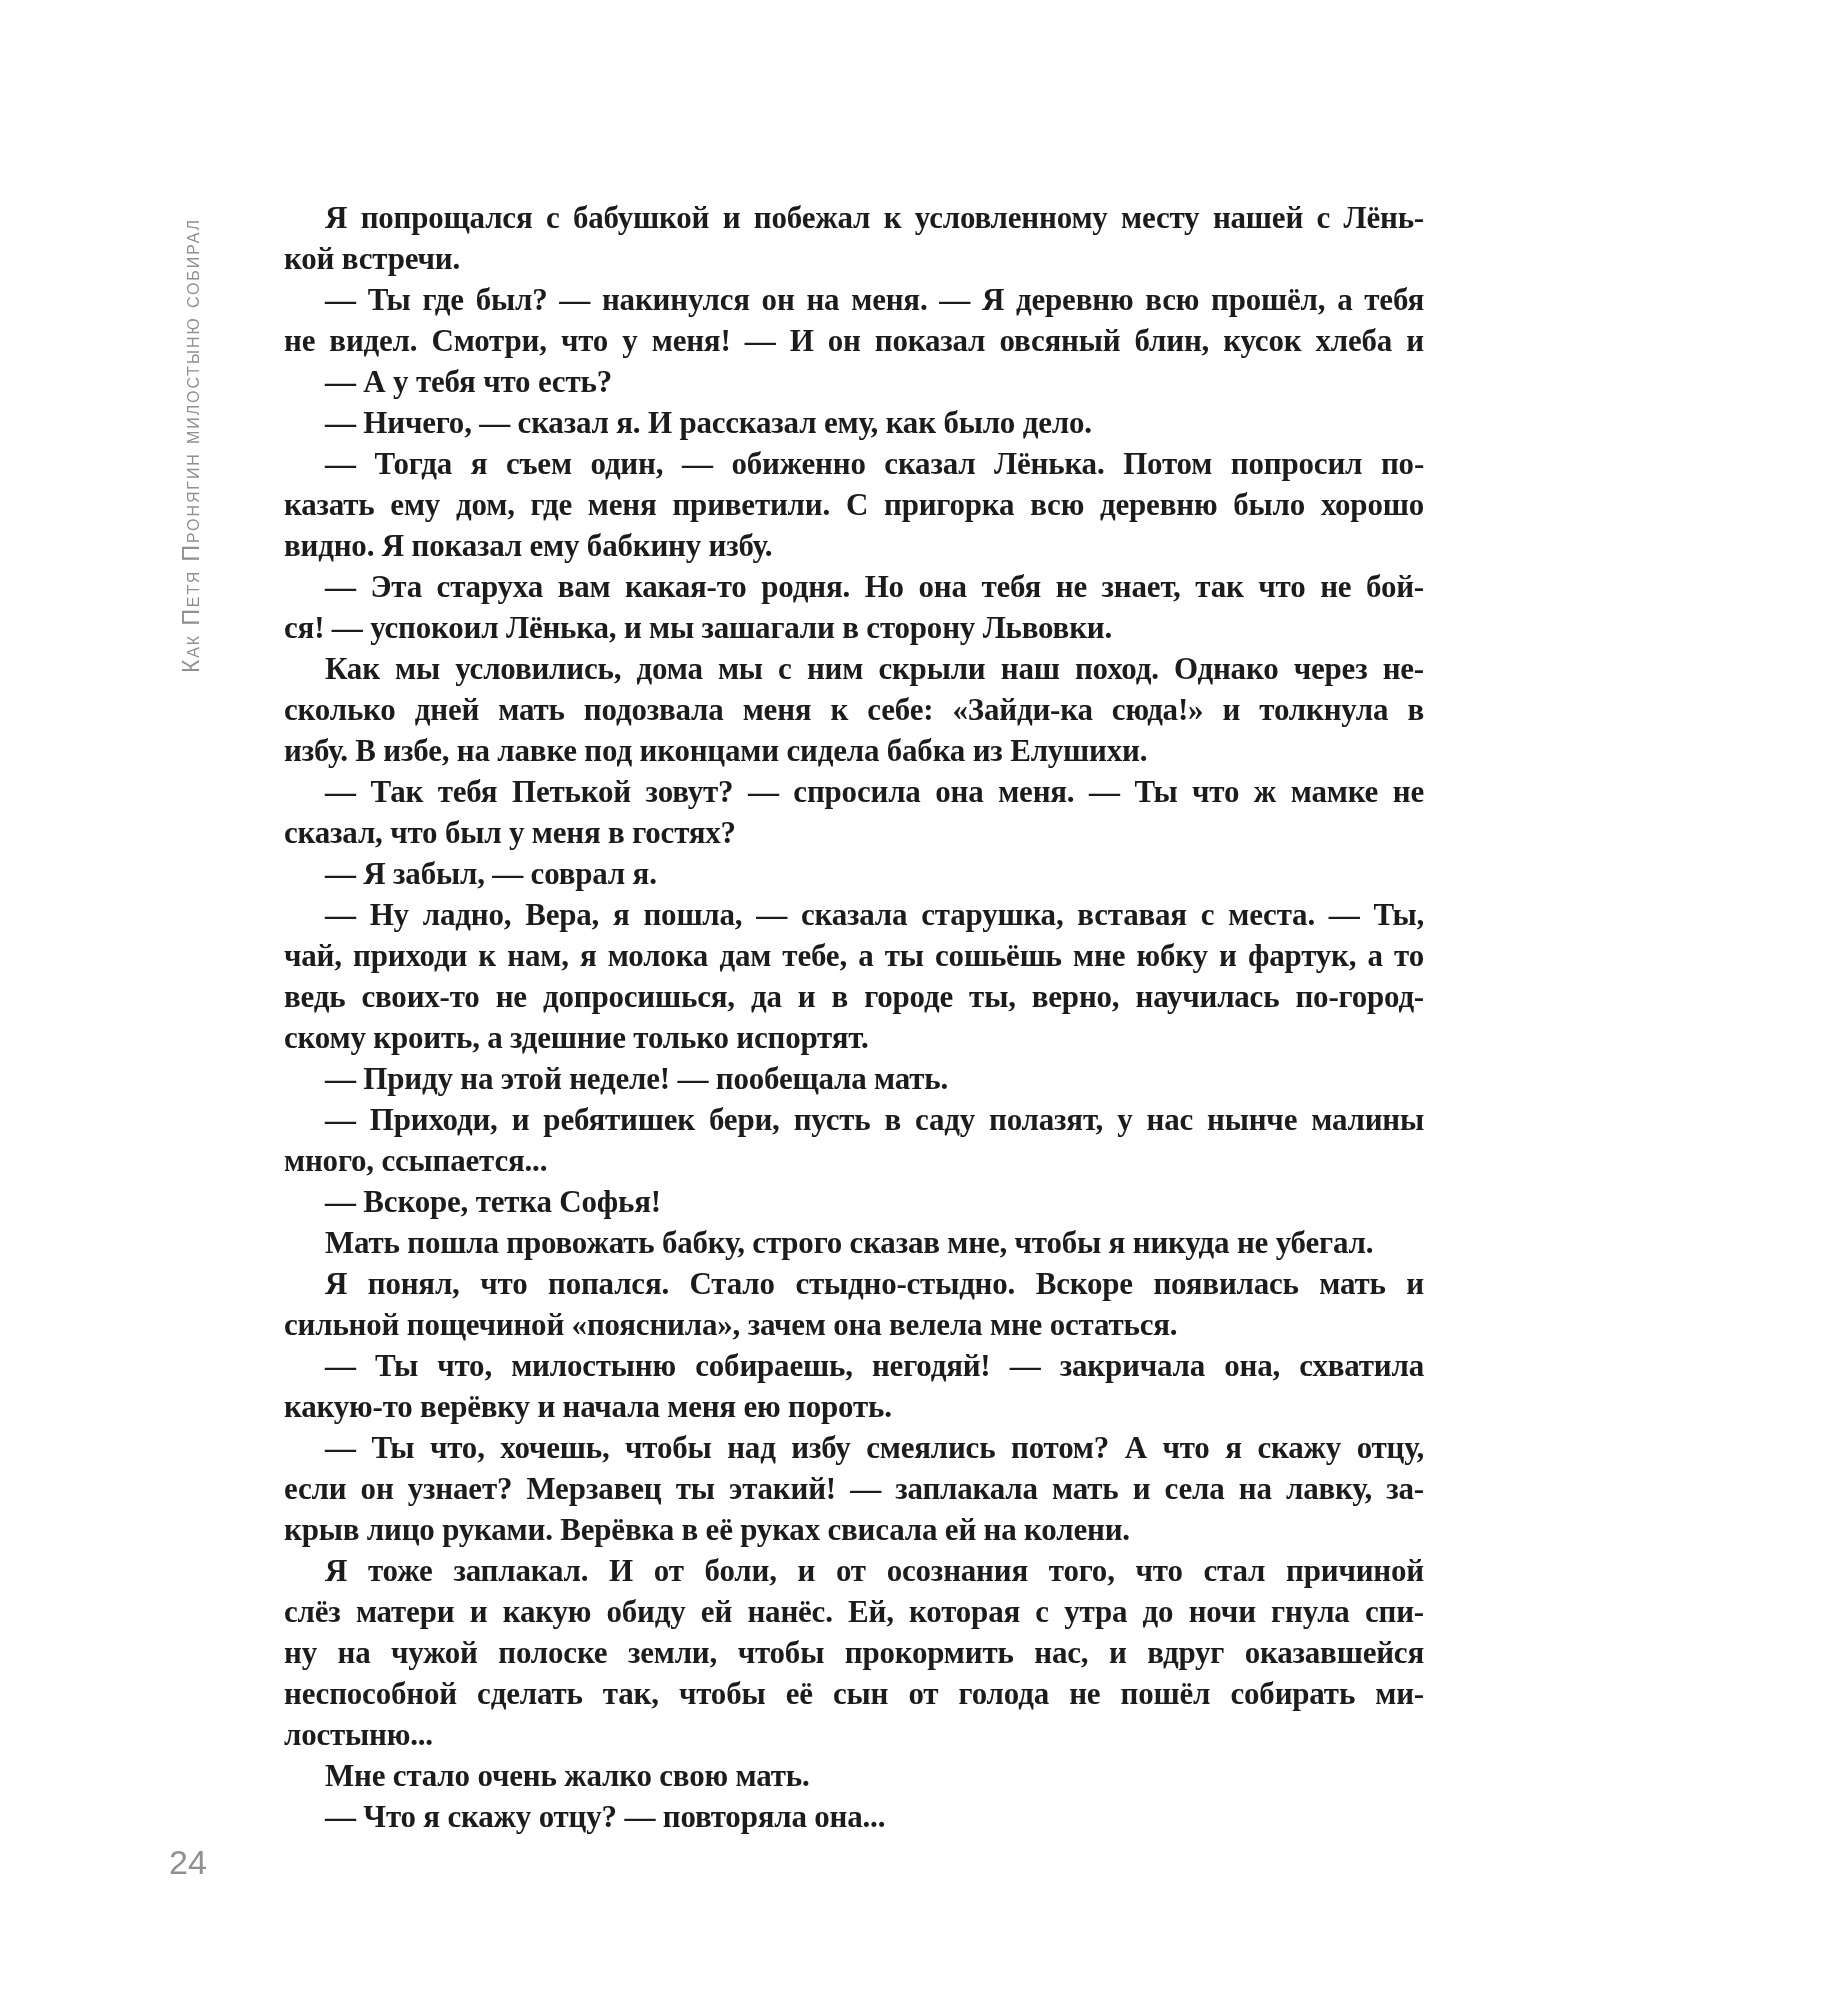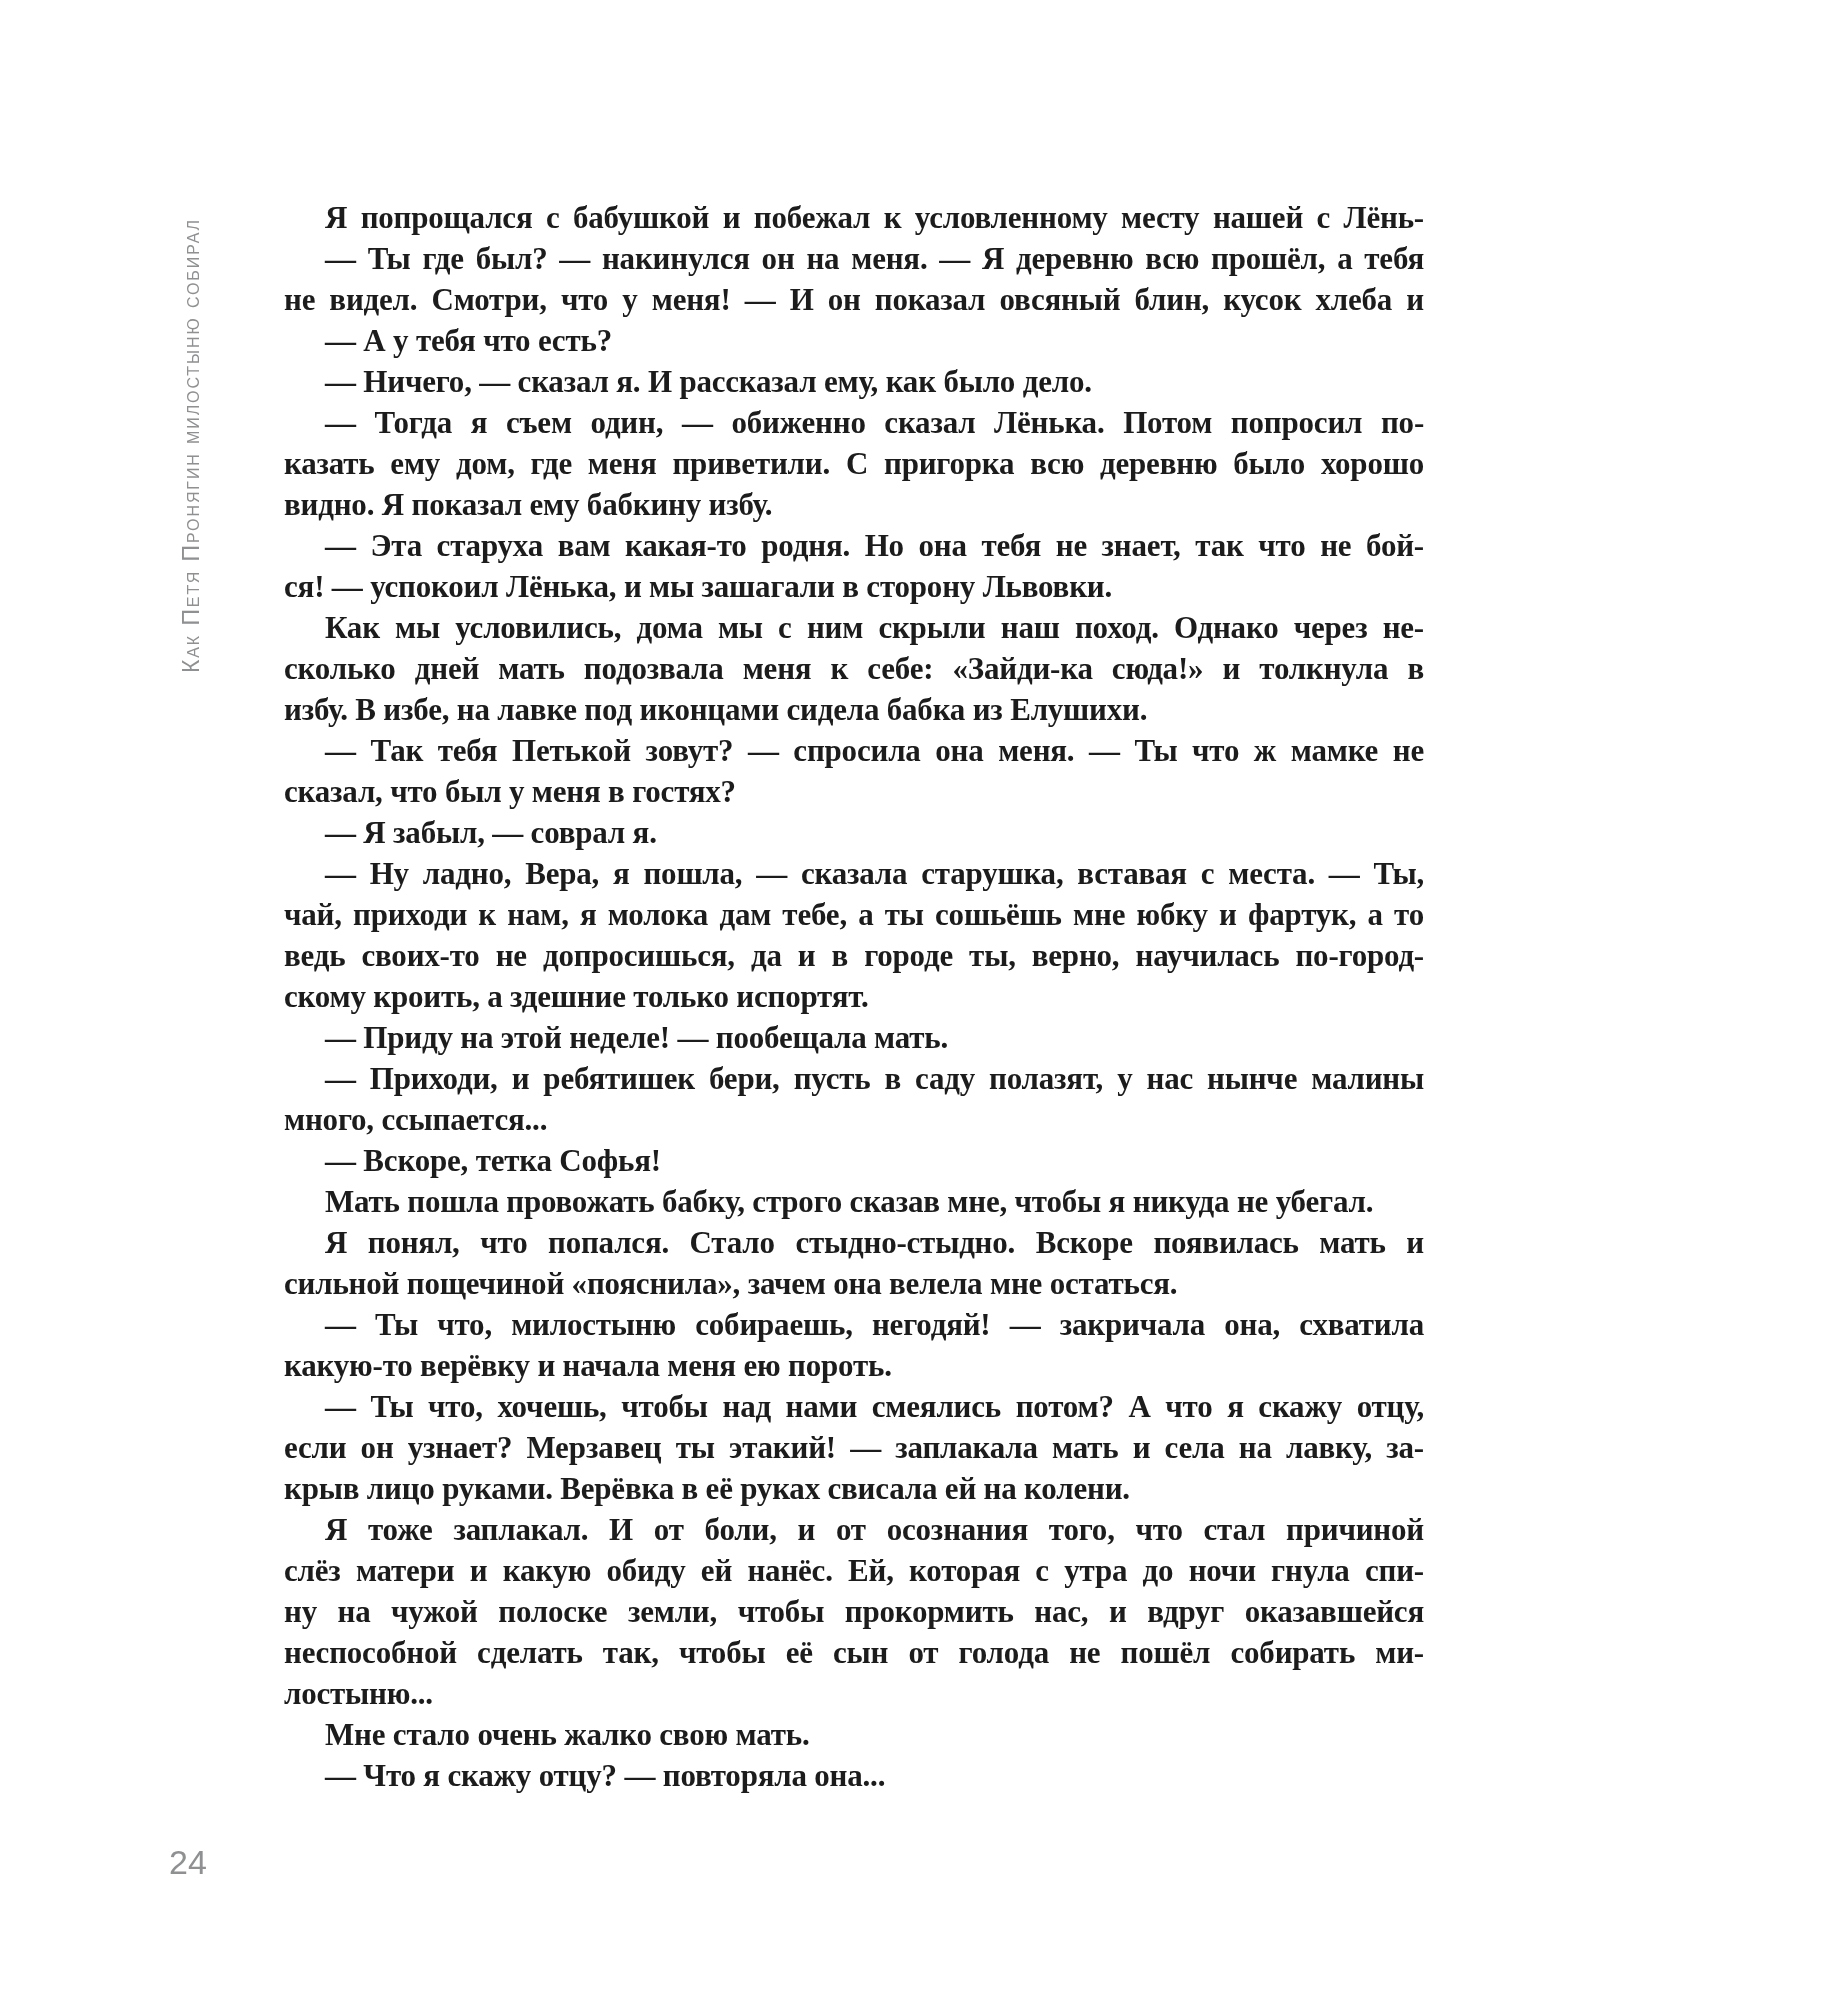--- a/index.html
+++ b/index.html
@@ -73,20 +73,21 @@
 </head>
 <body style="background: rgb(255, 255, 255);">
 
 <div class="page">
   <div class="sidebar-title" style="color: rgb(143, 144, 146);">Как Петя Пронягин милостыню собирал</div>
 
   <div class="page-number" style="color: rgb(143, 144, 146);">24</div>
 
   <div class="text-column" id="text-column" style="color: rgb(28, 28, 28);">
       <div class="line first fill">Я попрощался с бабушкой и побежал к условленному месту нашей с Лёнь-</div>
+      <div class="line">кой встречи.</div>
       <div class="line first fill">— Ты где был? — накинулся он на меня. — Я деревню всю прошёл, а тебя</div>
       <div class="line fill">не видел. Смотри, что у меня! — И он показал овсяный блин, кусок хлеба и</div>
       <div class="line first">— А у тебя что есть?</div>
       <div class="line first">— Ничего, — сказал я. И рассказал ему, как было дело.</div>
       <div class="line first fill">— Тогда я съем один, — обиженно сказал Лёнька. Потом попросил по-</div>
       <div class="line fill">казать ему дом, где меня приветили. С пригорка всю деревню было хорошо</div>
       <div class="line">видно. Я показал ему бабкину избу.</div>
       <div class="line first fill">— Эта старуха вам какая-то родня. Но она тебя не знает, так что не бой-</div>
       <div class="line">ся! — успокоил Лёнька, и мы зашагали в сторону Львовки.</div>
       <div class="line first fill">Как мы условились, дома мы с ним скрыли наш поход. Однако через не-</div>
@@ -101,21 +102,21 @@
       <div class="line">скому кроить, а здешние только испортят.</div>
       <div class="line first">— Приду на этой неделе! — пообещала мать.</div>
       <div class="line first fill">— Приходи, и ребятишек бери, пусть в саду полазят, у нас нынче малины</div>
       <div class="line">много, ссыпается...</div>
       <div class="line first">— Вскоре, тетка Софья!</div>
       <div class="line first">Мать пошла провожать бабку, строго сказав мне, чтобы я никуда не убегал.</div>
       <div class="line first fill">Я понял, что попался. Стало стыдно-стыдно. Вскоре появилась мать и</div>
       <div class="line">сильной пощечиной «пояснила», зачем она велела мне остаться.</div>
       <div class="line first fill">— Ты что, милостыню собираешь, негодяй! — закричала она, схватила</div>
       <div class="line">какую-то верёвку и начала меня ею пороть.</div>
-      <div class="line first fill">— Ты что, хочешь, чтобы над нами смеялись потом? А что я скажу отцу,</div>
+      <div class="line first fill">— Ты что, хочешь, чтобы над избу смеялись потом? А что я скажу отцу,</div>
       <div class="line fill">если он узнает? Мерзавец ты этакий! — заплакала мать и села на лавку, за-</div>
       <div class="line">крыв лицо руками. Верёвка в её руках свисала ей на колени.</div>
       <div class="line first fill">Я тоже заплакал. И от боли, и от осознания того, что стал причиной</div>
       <div class="line fill">слёз матери и какую обиду ей нанёс. Ей, которая с утра до ночи гнула спи-</div>
       <div class="line fill">ну на чужой полоске земли, чтобы прокормить нас, и вдруг оказавшейся</div>
       <div class="line fill">неспособной сделать так, чтобы её сын от голода не пошёл собирать ми-</div>
       <div class="line">лостыню...</div>
       <div class="line first">Мне стало очень жалко свою мать.</div>
       <div class="line first">— Что я скажу отцу? — повторяла она...</div>
     </div>

